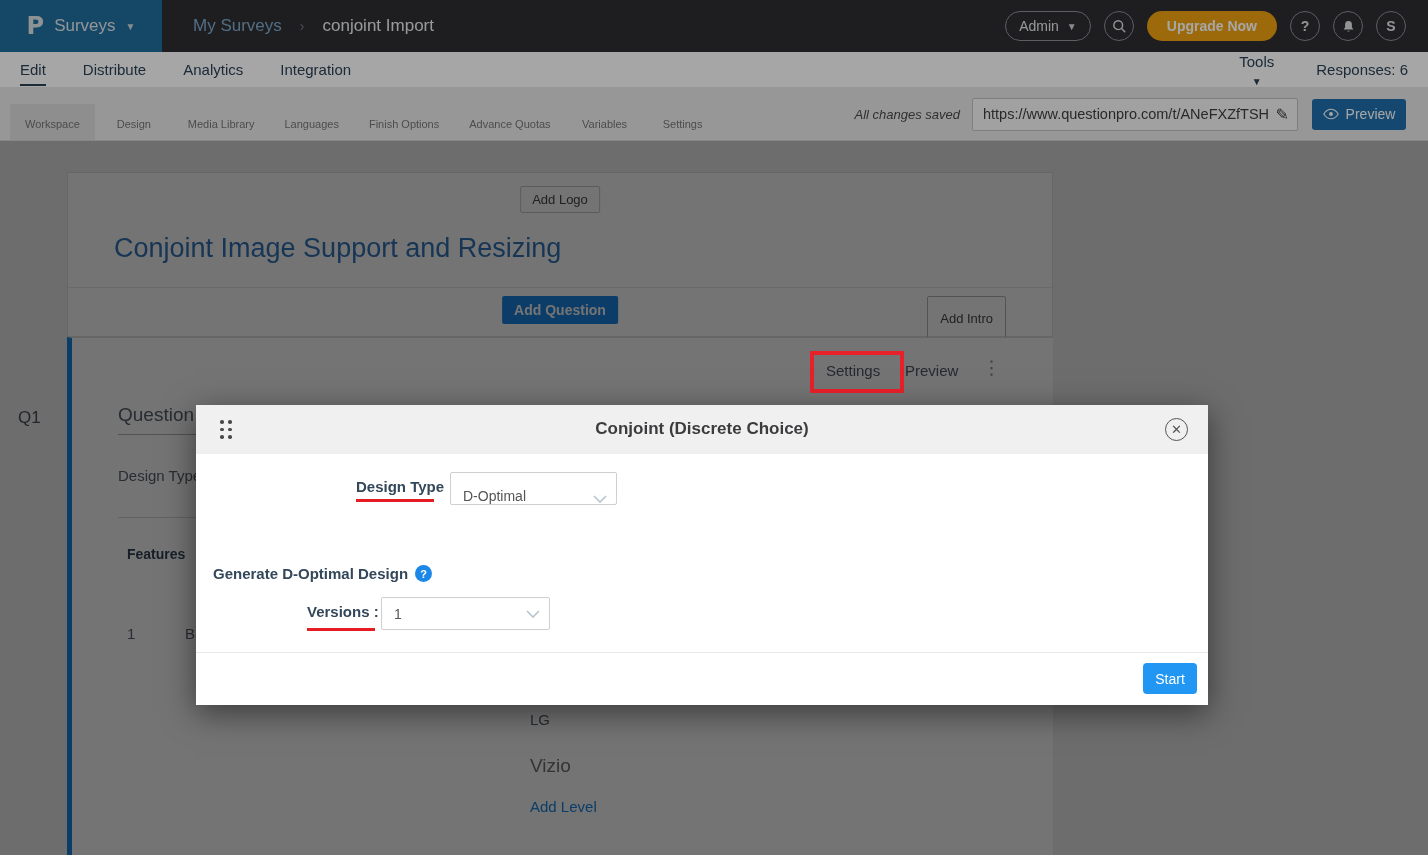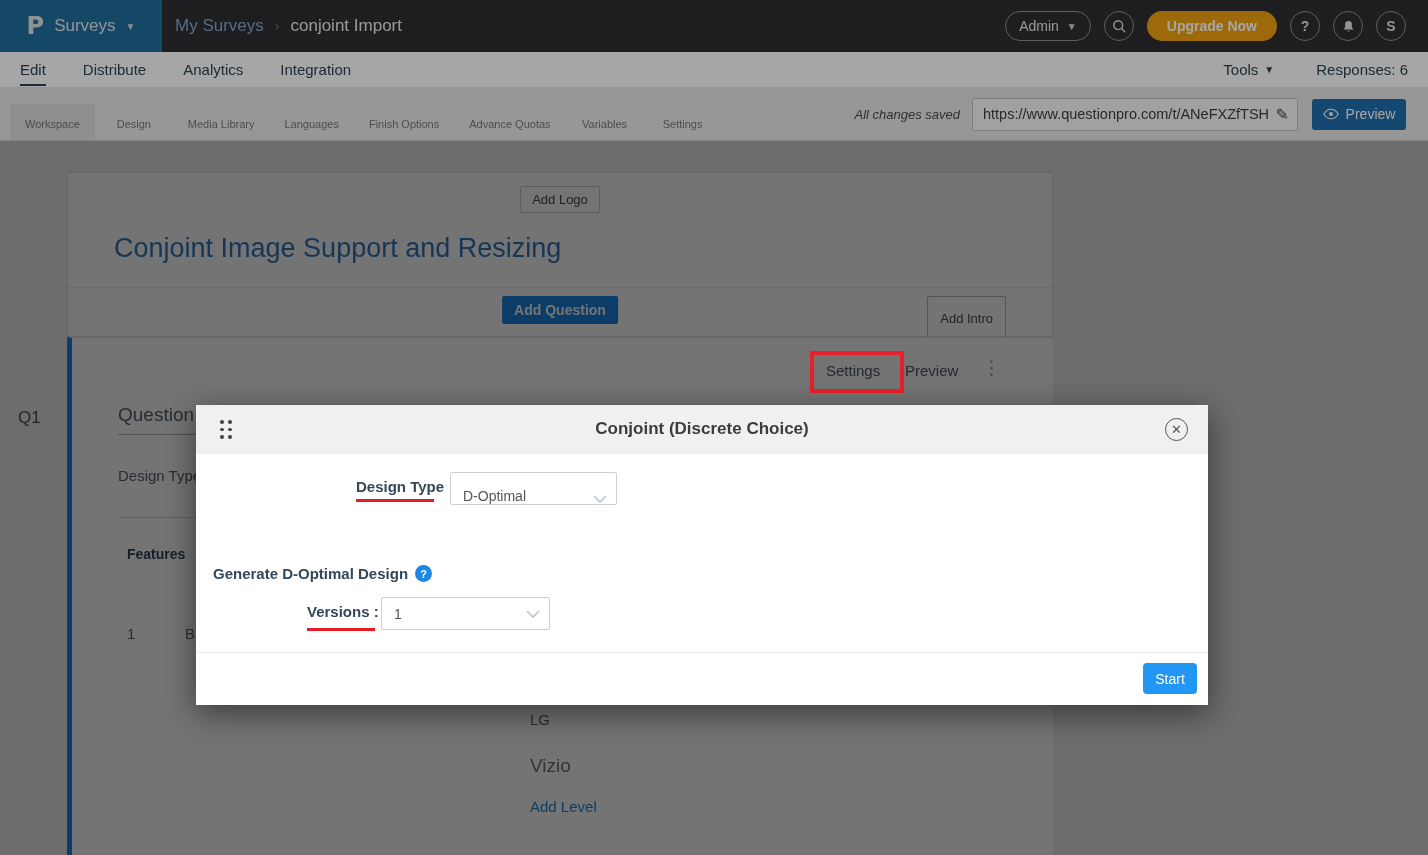--- a/index.html
+++ b/index.html
@@ -5,36 +5,36 @@
   * { margin:0; padding:0; box-sizing:border-box; }
   html,body { width:1428px; height:855px; }
   body { font-family:"Liberation Sans", sans-serif; background:#f0f0f0; position:relative; overflow:hidden; }
 
   
   .topbar { position:absolute; left:0; top:0; width:1428px; height:52px; background:#2e2e33; display:flex; align-items:center; }
   .brand-tile { width:162px; height:52px; background:#216e9e; display:flex; align-items:center; justify-content:center; gap:10px; cursor:pointer; }
   .p-logo { color:#d9e0e5; font-size:24px; font-weight:bold; font-family:"DejaVu Sans", sans-serif; }
   .brand-label { color:#dfe5e9; font-size:17px; }
   .caret { font-size:10px; color:#cfd6db; }
-  .breadcrumb { margin-left:13px; display:flex; align-items:center; gap:11px; font-size:17px; }
+  .breadcrumb { margin-left:31px; display:flex; align-items:center; gap:18px; font-size:17px; }
   .crumb-parent { color:#7fa9cc; cursor:pointer; }
   .crumb-sep { color:#6e7a85; font-size:14px; }
   .crumb-current { color:#e9ebed; }
   .topbar-right { margin-left:auto; display:flex; align-items:center; gap:13px; padding-right:22px; }
   .pill { height:30px; border:1px solid #8d9298; border-radius:15px; color:#e6e8ea; font-size:14px; display:flex; align-items:center; gap:8px; padding:0 13px; cursor:pointer; }
   .circle-btn { width:30px; height:30px; border:1px solid #8d9298; border-radius:50%; display:flex; align-items:center; justify-content:center; color:#e2e4e6; font-size:14px; font-weight:bold; cursor:pointer; }
   .upgrade-btn { height:30px; border-radius:15px; background:#f0a411; color:#fff; font-weight:bold; font-size:14px; display:flex; align-items:center; padding:0 20px; border:none; cursor:pointer; }
 
   
   .navrow { position:absolute; left:0; top:52px; width:1428px; height:36px; background:#ffffff; display:flex; align-items:center; border-bottom:1px solid #e7e7e7; }
   .nav-tabs { display:flex; gap:37px; padding-left:20px; }
   .nav-tab { font-size:15px; color:#2c4257; cursor:pointer; padding:8px 0 6px; }
   .nav-tab.active { border-bottom:2px solid #2c4257; }
   .nav-right { margin-left:auto; display:flex; align-items:center; gap:42px; padding-right:20px; font-size:15px; color:#2c4257; }
-  .tools { cursor:pointer; display:flex; align-items:center; gap:6px; }
+  .tools { cursor:pointer; display:flex; align-items:center; gap:6px;flex-direction:column; }
   .tools .caret { color:#2c4257; }
 
   
   .toolbar { position:absolute; left:0; top:88px; width:1428px; height:53px; background:#e9e9e9; border-bottom:1px solid #cfcfcf; display:flex; align-items:stretch; }
   .tb-items { display:flex; padding-left:10px; }
   .tb-item { display:flex; flex-direction:column; align-items:center; justify-content:center; padding:12px 15px; min-width:78px; cursor:pointer; color:#757575;margin-top:16px; }
   .tb-item.selected { background:#dadada; }
   .tb-item svg { width:22px; height:22px; }
   .tb-label { font-size:11px; margin-top:3px; white-space:nowrap; }
   .tb-right { margin-left:auto; display:flex; align-items:center; padding-right:22px; }

